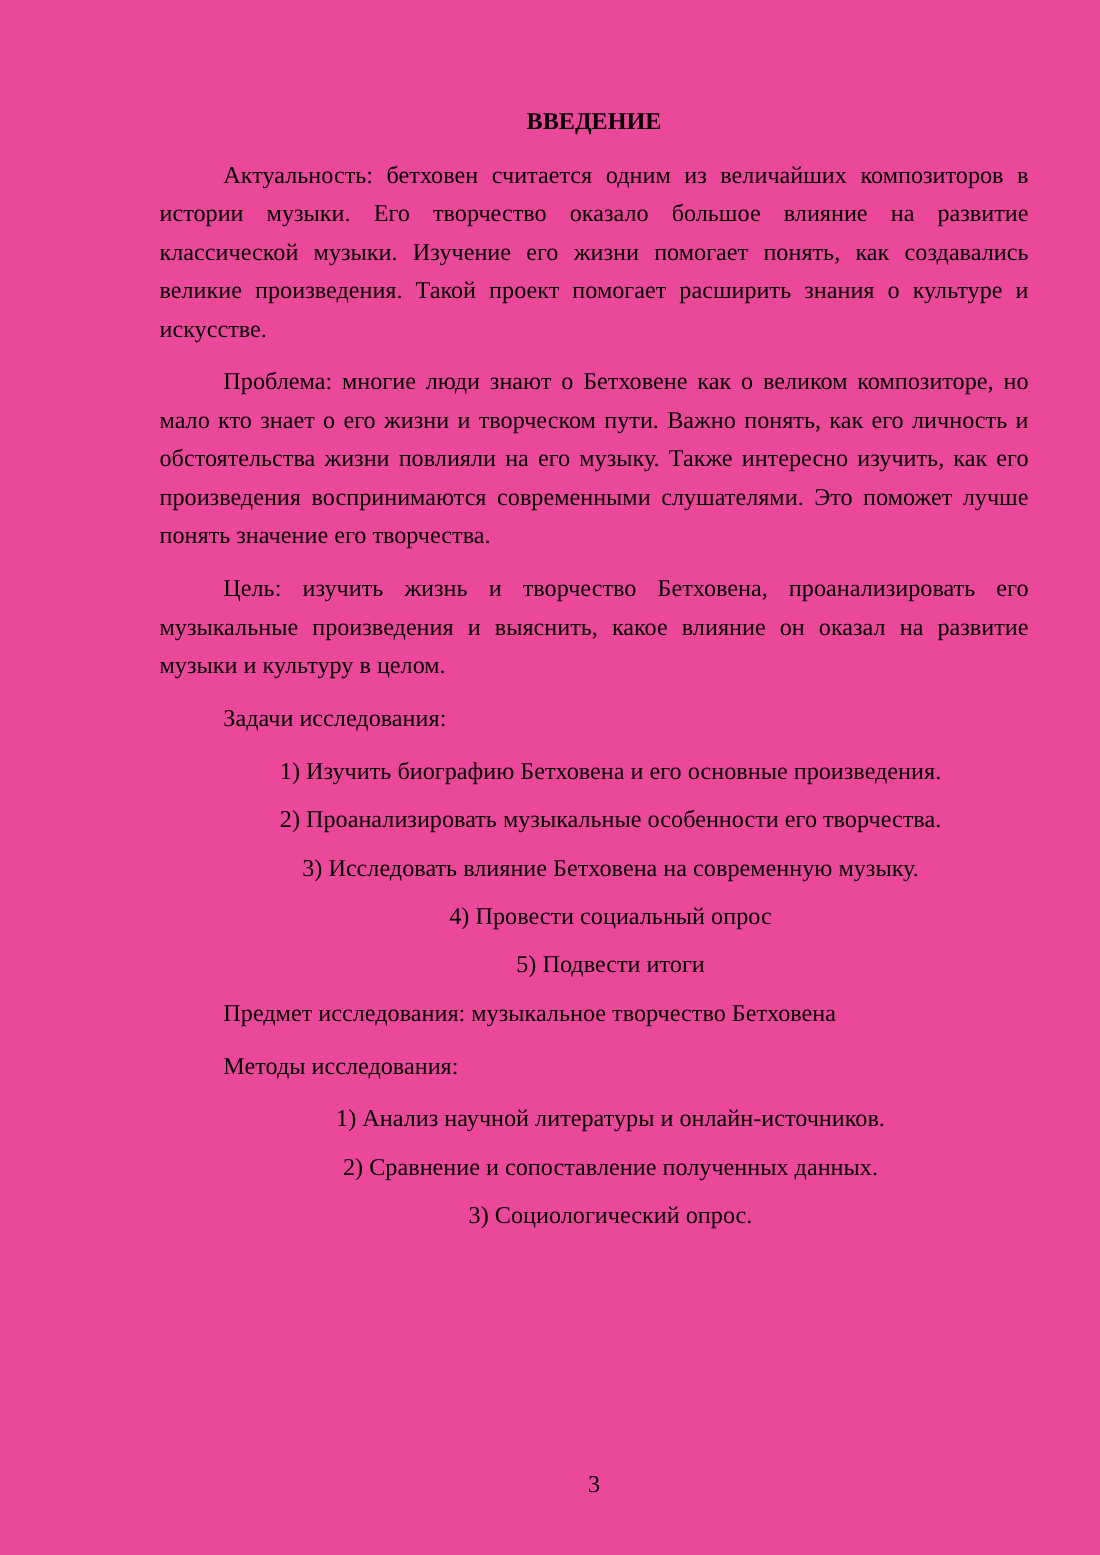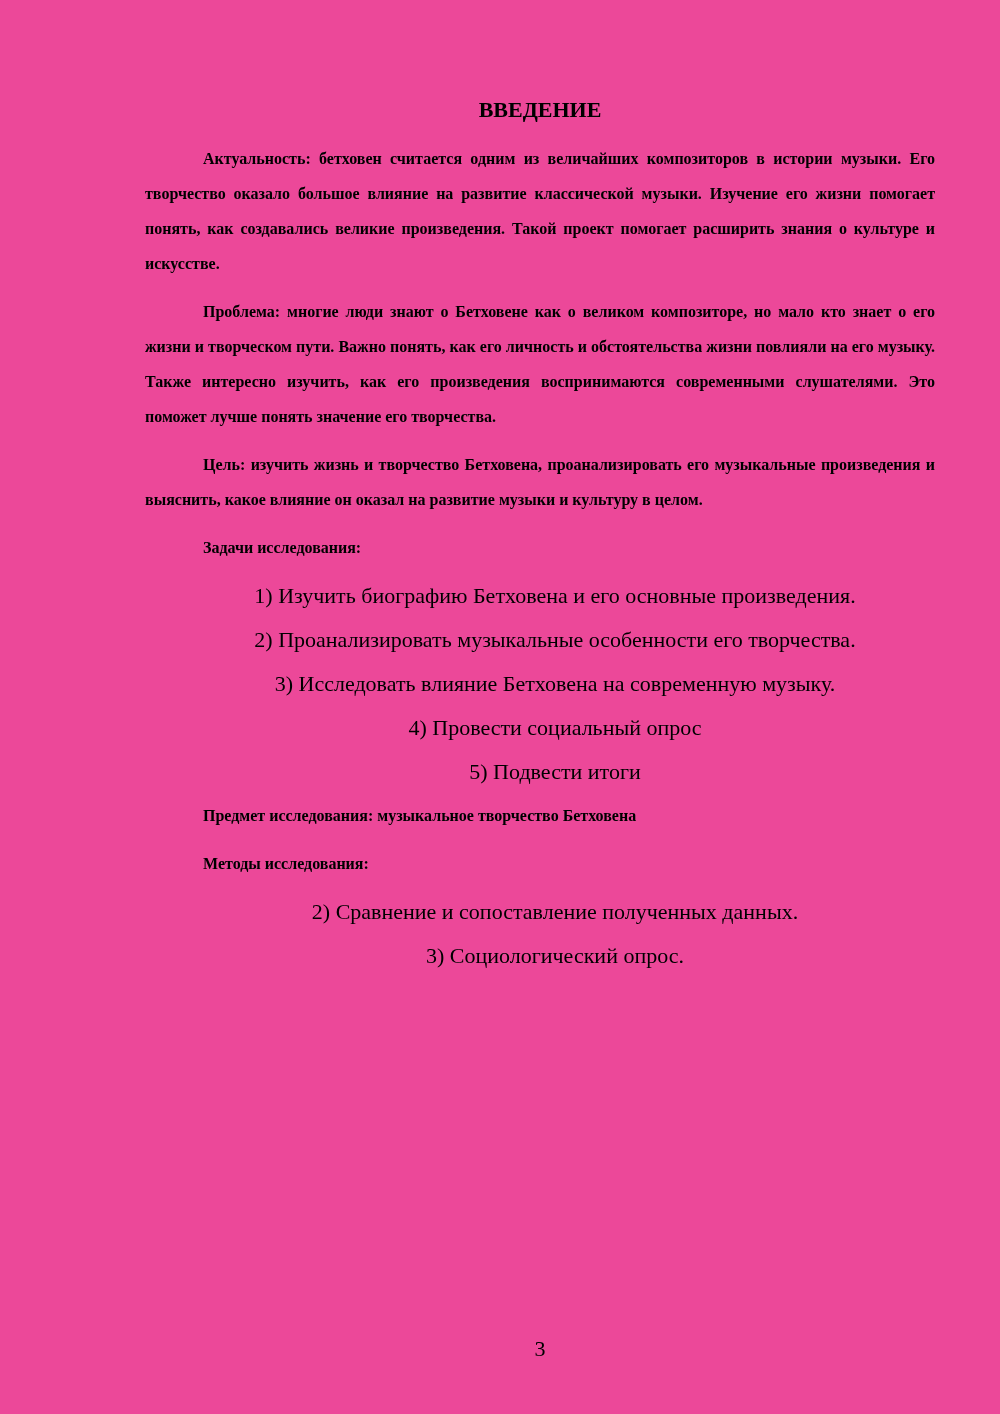--- a/index.html
+++ b/index.html
@@ -25,26 +25,25 @@
     width: 790px;
   }
   .title {
     font-size: 22px;
     line-height: 35px;
     font-weight: bold;
     text-align: center;
     margin: 0 0 14px 0;
   }
   .para {
-    font-size: 16px;
+    font-size: 22px;
     line-height: 35px;
     text-align: justify;
     text-indent: 58px;
     margin: 0 0 13px 0;
-    font-weight: bold;
   }
   .num-list {
     list-style: none;
     margin: 0 0 4px 0;
     padding: 0 0 0 30px;
     text-align: center;
   }
   .num-list li {
     font-size: 22px;
     line-height: 35px;
@@ -84,20 +83,21 @@
       <li>5) Подвести итоги</li>
     </ul>
 
 
     <p class="para">Предмет исследования: музыкальное творчество Бетховена</p>
 
 
     <p class="para">Методы исследования:</p>
 
     <ul class="num-list">
+      <li>1) Анализ научной литературы и онлайн-источников.</li>
       <li>2) Сравнение и сопоставление полученных данных.</li>
       <li>3) Социологический опрос.</li>
     </ul>
 
   </div>
 
   <div class="page-number">3</div>
 </div>
 
 </body></html>

